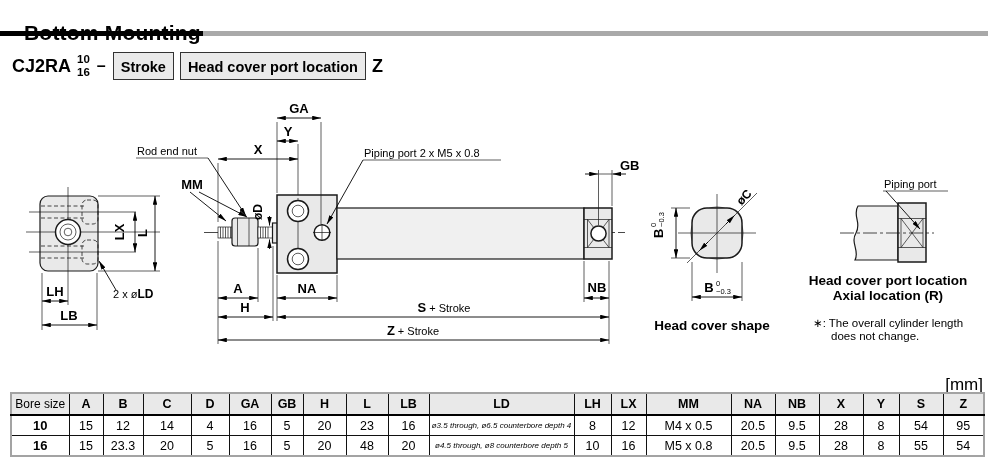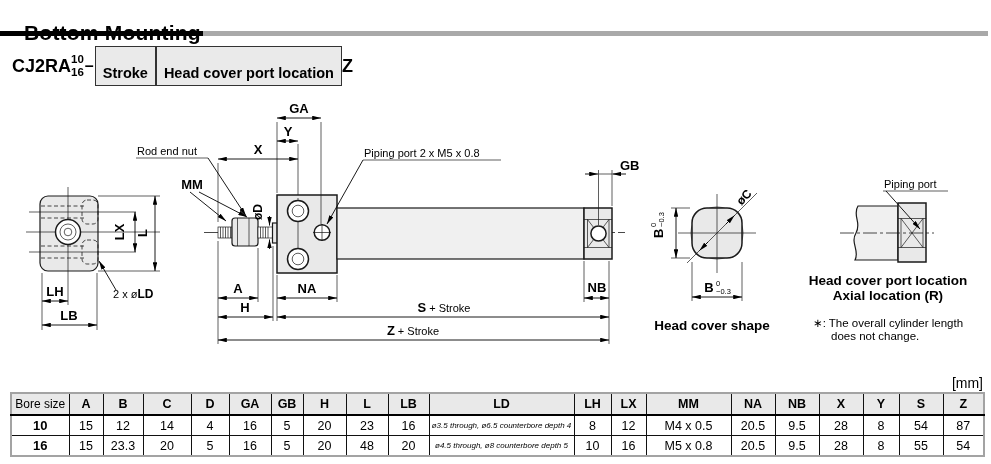--- a/index.html
+++ b/index.html
@@ -8,27 +8,27 @@
     font-family:"Liberation Sans",sans-serif;color:#000;
   }
   
   .page-title{
     position:absolute;left:8px;top:5px;margin:16px;
     font-size:21px;font-weight:bold;letter-spacing:.2px;
   }
   .title-rule{position:absolute;left:0;top:31px;width:988px;height:5px;background:#a9a9a9;}
   .title-rule .black{position:absolute;left:0;top:0;width:203px;height:5px;background:#000;}
   
-  .model{position:absolute;left:12px;top:49px;display:flex;align-items:center;height:34px;}
+  .model{position:absolute;left:12px;top:49px;display:flex;align-items:center;gap:6px;height:34px;}
   .model .series{font-size:18px;font-weight:bold;}
   .model .frac{display:flex;flex-direction:column;font-size:11.5px;font-weight:bold;line-height:1.1;}
   .model .dash{font-size:16px;font-weight:bold;margin:0 1px;}
   .model .mbox{
     font-size:14.5px;font-weight:bold;border:1.5px solid #333;background:#eaeaea;
-    padding:18px 7px 3px;line-height:1.15;
+    padding:6px 7px 3px;line-height:1.15;
   }
   .model .suffix{font-size:18px;font-weight:bold;}
   
   .drawing{position:absolute;left:0;top:88px;}
   .drawing text{font-family:"Liberation Sans",sans-serif;fill:#000;}
   .ln{stroke:#1a1a1a;stroke-width:1.2;fill:none;}
   .lnb{stroke:#1a1a1a;stroke-width:1.5;fill:none;}
   .thin{stroke:#1a1a1a;stroke-width:0.7;fill:none;}
   .ext{stroke:#1a1a1a;stroke-width:0.7;fill:none;}
   .dashd{stroke:#1a1a1a;stroke-width:0.8;fill:none;stroke-dasharray:4 2.5;}
@@ -38,21 +38,21 @@
   .metal{fill:#e9e9e9;}
   .metal2{fill:#f0f0f0;}
   .wht{fill:#fff;}
   .lbl{font-size:13px;font-weight:bold;}
   .lbl12{font-size:12px;font-weight:bold;}
   .lbl2{font-size:11px;}
   .smtol{font-size:7.5px;}
   .cap{font-size:13.5px;font-weight:bold;}
   .note{font-size:11.5px;}
   
-  .unit-label{position:absolute;top:375px;right:8px;font-size:14px;}
+  .unit-label{position:absolute;top:375px;right:8px;font-size:17px;}
   table.dims{
     position:absolute;left:10px;top:392px;width:973px;
     border-collapse:collapse;table-layout:fixed;border:2px solid #a3a3a3;
   }
   table.dims th,table.dims td{
     border:1px solid #111;text-align:center;vertical-align:middle;
     padding:0;height:19px;font-size:12.5px;white-space:nowrap;overflow:hidden;
   }
   table.dims thead th{background:#e9e9e9;font-weight:bold;height:20px;border-bottom:2px solid #000;}
   table.dims thead th.bore-h{font-weight:normal;font-size:12px;}
@@ -333,21 +333,21 @@
         <td>16</td>
         <td class="ld">ø3.5 through, ø6.5 counterbore depth 4</td>
         <td>8</td>
         <td>12</td>
         <td>M4 x 0.5</td>
         <td>20.5</td>
         <td>9.5</td>
         <td>28</td>
         <td>8</td>
         <td>54</td>
-        <td>87</td>
+        <td>95</td>
       </tr>
       <tr>
         <td class="bore">16</td>
         <td>15</td>
         <td>23.3</td>
         <td>20</td>
         <td>5</td>
         <td>16</td>
         <td>5</td>
         <td>20</td>

